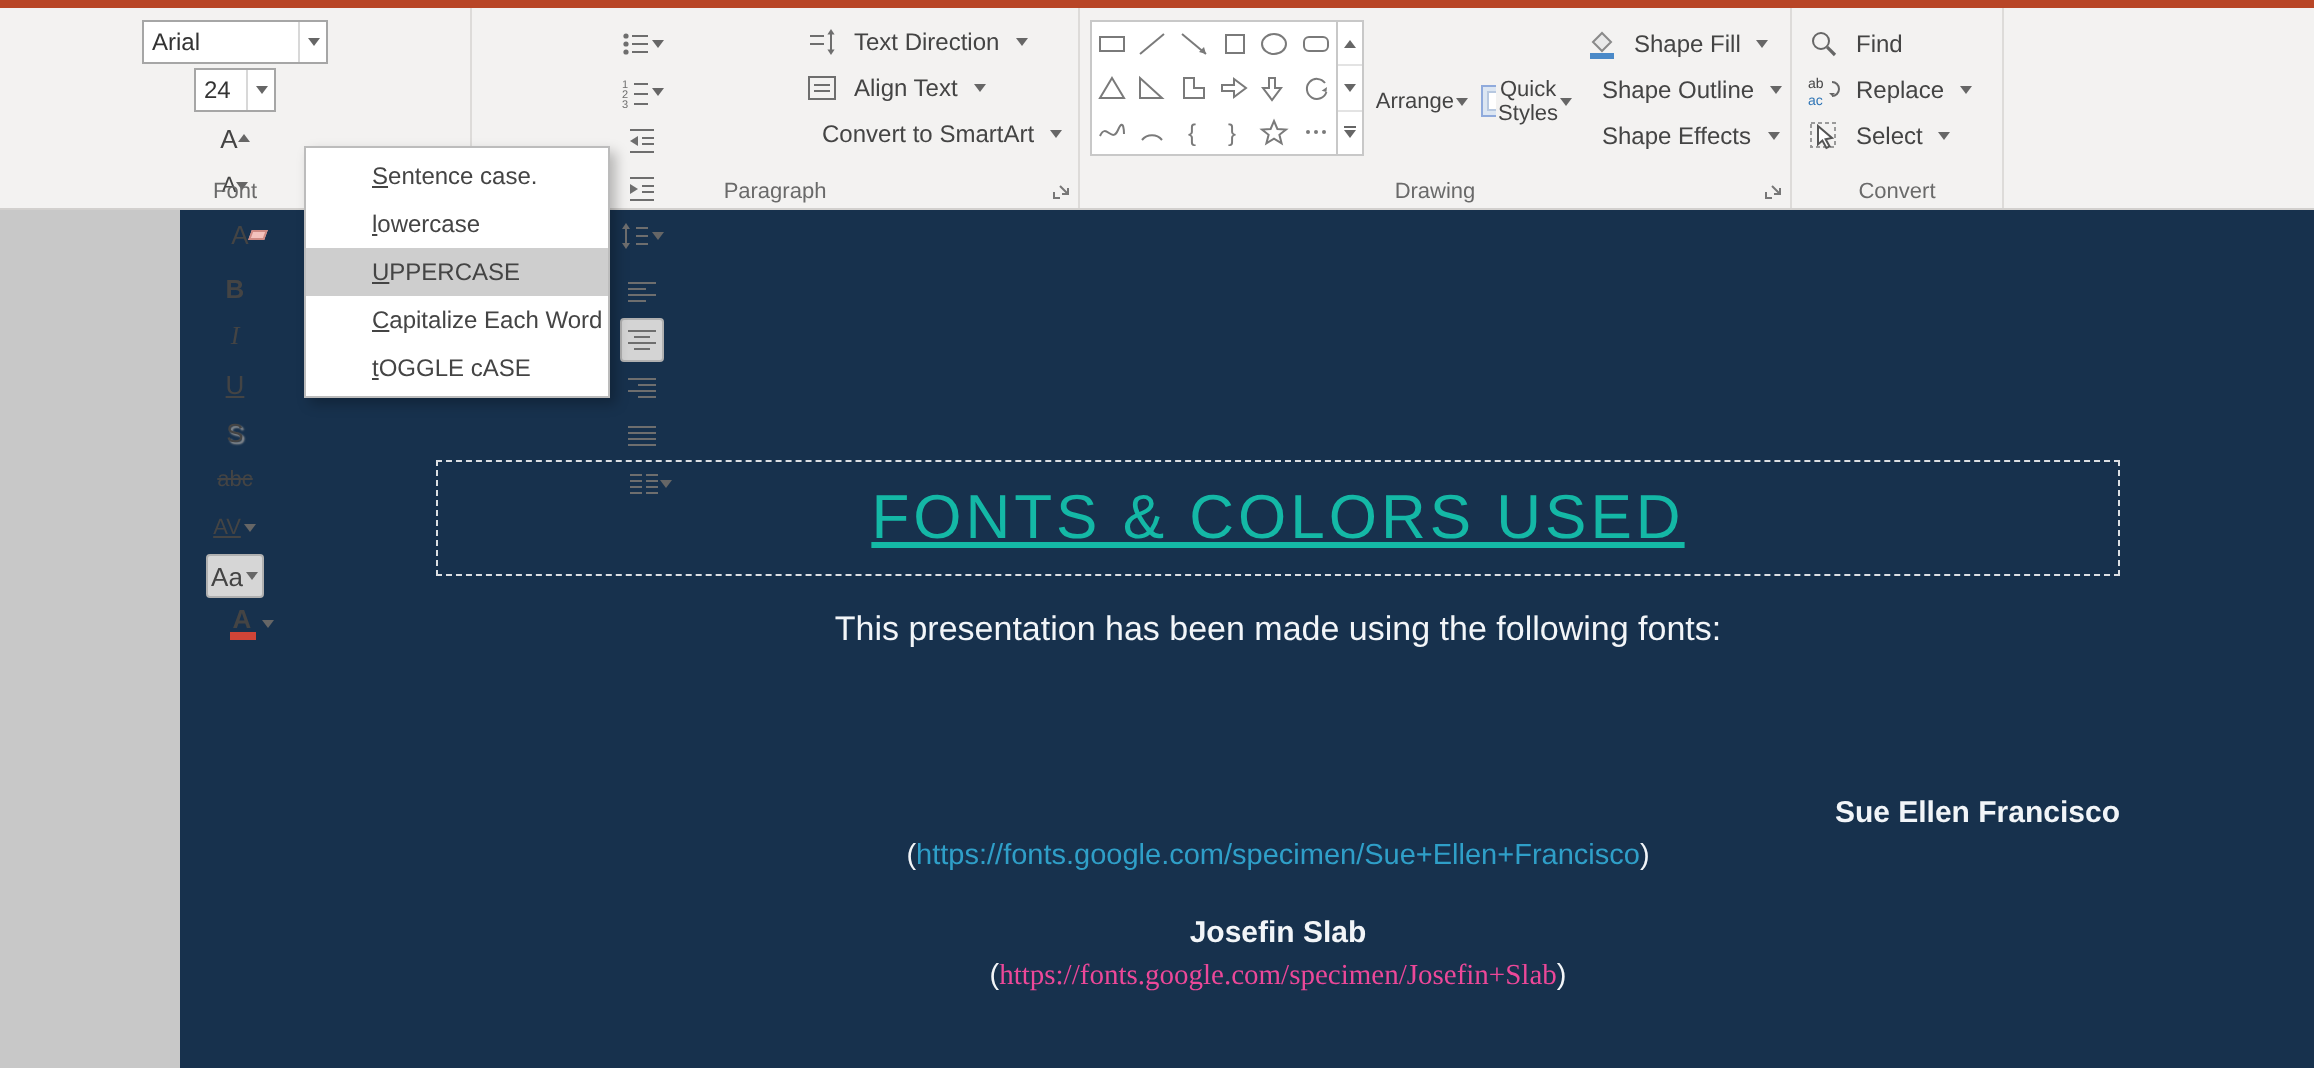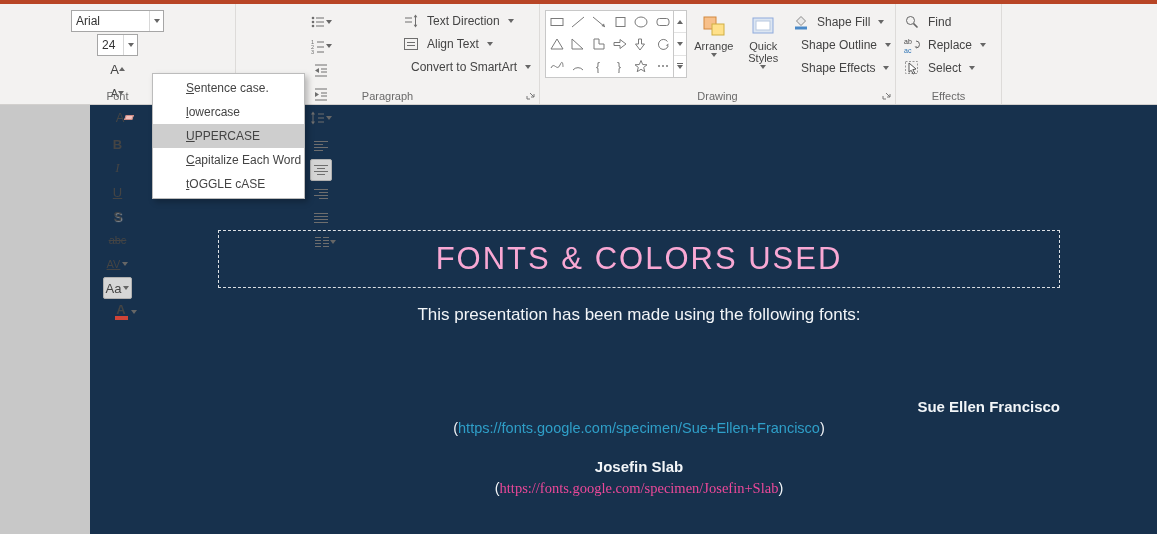--- a/index.html
+++ b/index.html
@@ -23,21 +23,21 @@
   .bld{font-weight:bold;}
   .ital{font-style:italic;font-family:"Liberation Serif",serif;}
   .undl{text-decoration:underline;}
   .shdw{text-shadow:1px 1px 1px #9a9a9a;}
   .strk{font-size:11px;text-decoration:line-through;}
   .sm{font-size:11px;}
   .fcstack{display:flex;flex-direction:column;align-items:center;line-height:11px;}
   .fcbar{width:13px;height:4px;background:#d04437;margin-top:1px;}
   .eraser{width:8px;height:5px;background:#f3c2bd;border:1px solid #cf8b84;transform:skewX(-20deg);margin-left:1px;}
   .lblbtn{display:flex;align-items:center;gap:8px;height:22px;padding:0 3px;font-size:12px;color:#444;cursor:pointer;border-radius:2px;white-space:nowrap;}
-  .bigbtn{display:flex;flex-direction:column;align-items:center;width:48px;font-size:11px;color:#444;cursor:pointer;padding-top:3px;gap:1px;text-align:center;line-height:12px;}
+  .bigbtn{display:flex;align-items:center;width:48px;font-size:11px;color:#444;cursor:pointer;padding-top:3px;gap:1px;text-align:center;line-height:12px;}
   .col{display:flex;flex-direction:column;gap:1px;}
   
   .gallery{display:flex;width:150px;height:68px;background:#fff;border:1px solid #c8c8c8;}
   .shapes{flex:1;display:grid;grid-template-columns:repeat(6,1fr);align-items:center;justify-items:center;}
   .scrollcol{width:13px;border-left:1px solid #c8c8c8;display:flex;flex-direction:column;}
   .scrollcol .sc{flex:1;display:flex;flex-direction:column;align-items:center;justify-content:center;cursor:pointer;border-bottom:1px solid #e3e3e3;gap:1px;}
   .scrollcol .sc:last-child{border-bottom:none;}
   .morebar{width:6px;border-top:1px solid #666;}
   svg{display:block;}
   
@@ -424,21 +424,21 @@
       </div>
       <div class="lblbtn">
         <svg width="16" height="16">
             <rect x="1.5" y="1.5" width="12" height="12" fill="none" stroke="#9a9a9a" stroke-dasharray="2 1.5"></rect>
             <polygon points="5,3 12,9 8.8,9.6 10.8,13.2 9.2,14 7.2,10.3 5,12.2" fill="#fff" stroke="#555"></polygon>
           </svg>
         <span>Select</span>
         <i class="dd"></i>
       </div>
     </div>
-    <div class="glabel">Effects</div>
+    <div class="glabel">Convert</div>
   </div>
 
   <div class="group" style="border-right:none;flex:1;"></div>
 </div>
 
 <div class="menu">
   <div class="mitem">
       <span class="key">S</span>
       <span>entence case.</span>
     </div>
@@ -457,21 +457,21 @@
   <div class="mitem">
       <span class="key">t</span>
       <span>OGGLE cASE</span>
     </div>
 </div>
 
 <div class="workspace">
   <div class="gutter"></div>
   <div class="slide" style="background: rgb(23, 49, 77);">
     <div class="titlebox">
-      <span class="slide-title" style="color: #f9a8d4;">FONTS &amp; COLORS USED</span>
+      <span class="slide-title" style="color: #14b8a6; text-decoration: underline;">FONTS &amp; COLORS USED</span>
     </div>
     <div class="cw intro">This presentation has been made using the following fonts:</div>
     <div class="cw fname">Sue Ellen Francisco</div>
     <div class="cw flink">
       <span>(</span><a style="color: rgb(47, 159, 200);">https://fonts.google.com/specimen/Sue+Ellen+Francisco</a><span>)</span>
     </div>
     <div class="cw fname2">Josefin Slab</div>
     <div class="cw flink">
       <span>(</span><a style="color: #ec4899; font-family: Liberation Serif, serif;">https://fonts.google.com/specimen/Josefin+Slab</a><span>)</span>
     </div>

